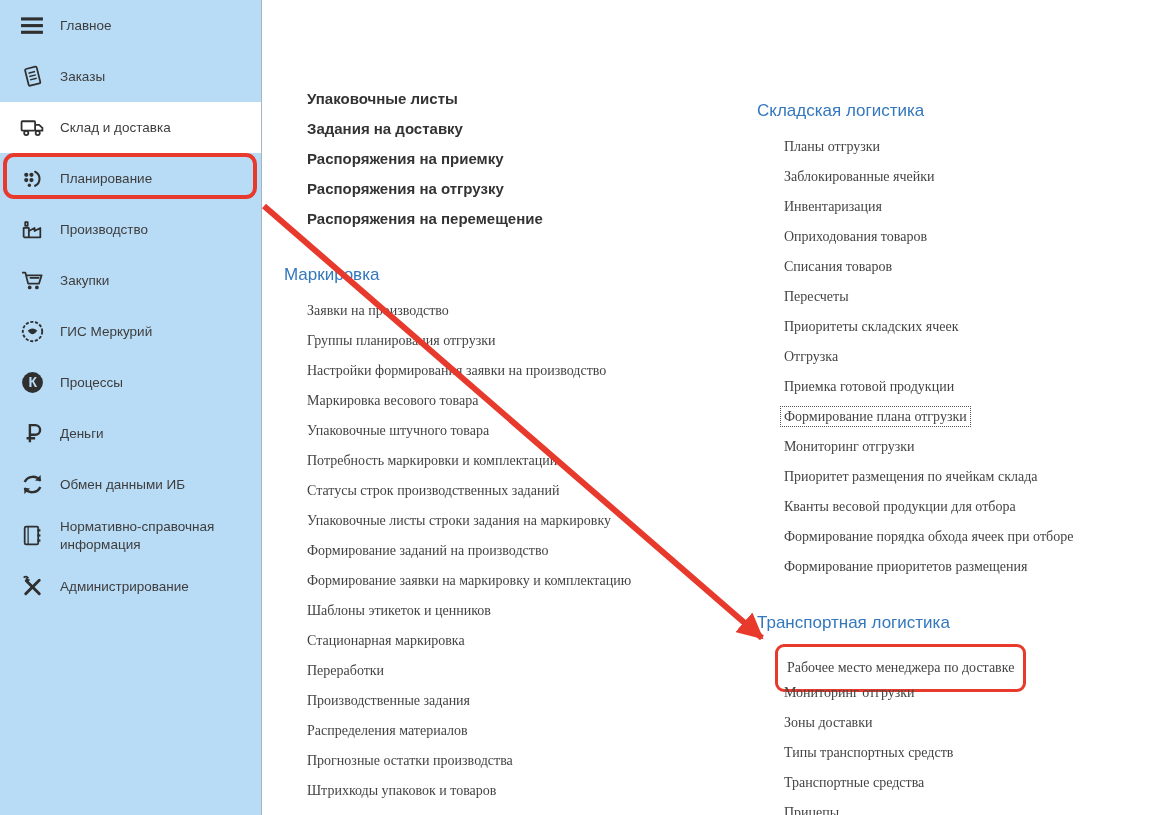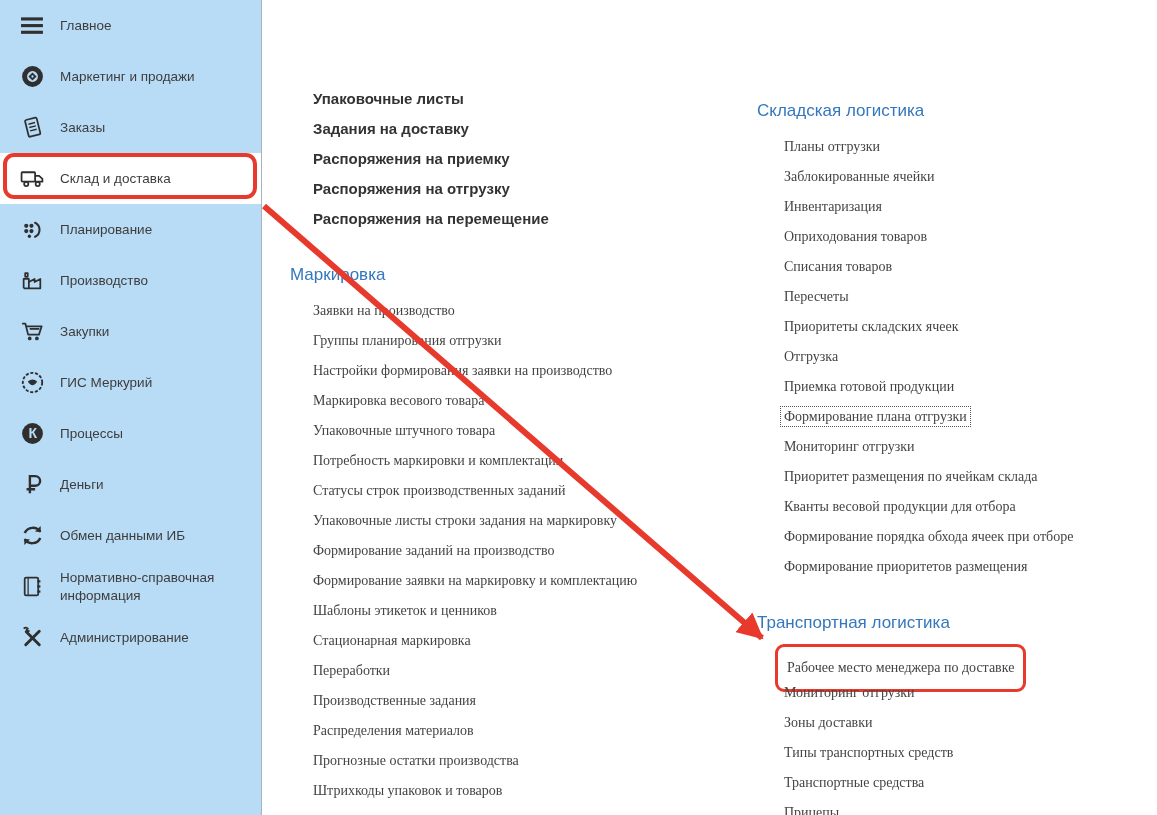--- a/index.html
+++ b/index.html
@@ -42,21 +42,21 @@
   .side-label{max-width:180px;line-height:1.3}
   
   #sidebar-callout{
     position:absolute;left:3px;top:153px;width:254px;height:46px;
     border:4px solid var(--red);border-radius:11px;
     z-index:40;pointer-events:none;background:transparent;
   }
   
   #content{position:absolute;left:263px;top:0;right:0;bottom:0;background:#fff}
   .col{position:absolute;top:84px}
-  #col1{left:290px;width:445px}
+  #col1{left:284px;width:445px}
   #col2{left:757px;width:400px}
   .feat-item{
     height:30px;line-height:30px;padding-left:23px;
     font-size:15px;font-weight:bold;color:var(--featured);
     white-space:nowrap;cursor:pointer;
   }
   .section-title{
     margin-top:26px;height:30px;line-height:30px;
     font-size:17px;color:var(--blue);white-space:nowrap;cursor:default;
   }
@@ -87,31 +87,20 @@
       <span class="side-icon">
         <svg viewBox="0 0 24 24">
           <g fill="currentColor">
             <rect x="1" y="4.2" width="21" height="3"></rect>
             <rect x="1" y="10.6" width="21" height="3"></rect>
             <rect x="1" y="17" width="21" height="3"></rect>
           </g>
         </svg>
       </span>
       <span class="side-label">Главное</span>
-    </div>
-    <div class="side-item">
-      <span class="side-icon">
-        <svg viewBox="0 0 24 24">
-          <circle cx="12" cy="12" r="10" fill="currentColor"></circle>
-          <circle cx="12" cy="12" r="5.2" fill="var(--sidebar-bg)"></circle>
-          <rect x="9.2" y="9.2" width="5.6" height="5.6" transform="rotate(45 12 12)" fill="currentColor"></rect>
-          <circle cx="12" cy="12" r="1.1" fill="var(--sidebar-bg)"></circle>
-        </svg>
-      </span>
-      <span class="side-label">Маркетинг и продажи</span>
     </div>
     <div class="side-item">
       <span class="side-icon">
         <svg viewBox="0 0 24 24">
           <g transform="rotate(-14 12 12)">
             <rect x="6.5" y="3.5" width="11.5" height="16.5" rx="1.2" fill="none" stroke="currentColor" stroke-width="1.7"></rect>
             <g stroke="currentColor" stroke-width="1.4">
               <line x1="9" y1="8" x2="15.5" y2="8"></line>
               <line x1="9" y1="11.3" x2="15.5" y2="11.3"></line>
               <line x1="9" y1="14.6" x2="15.5" y2="14.6"></line>

